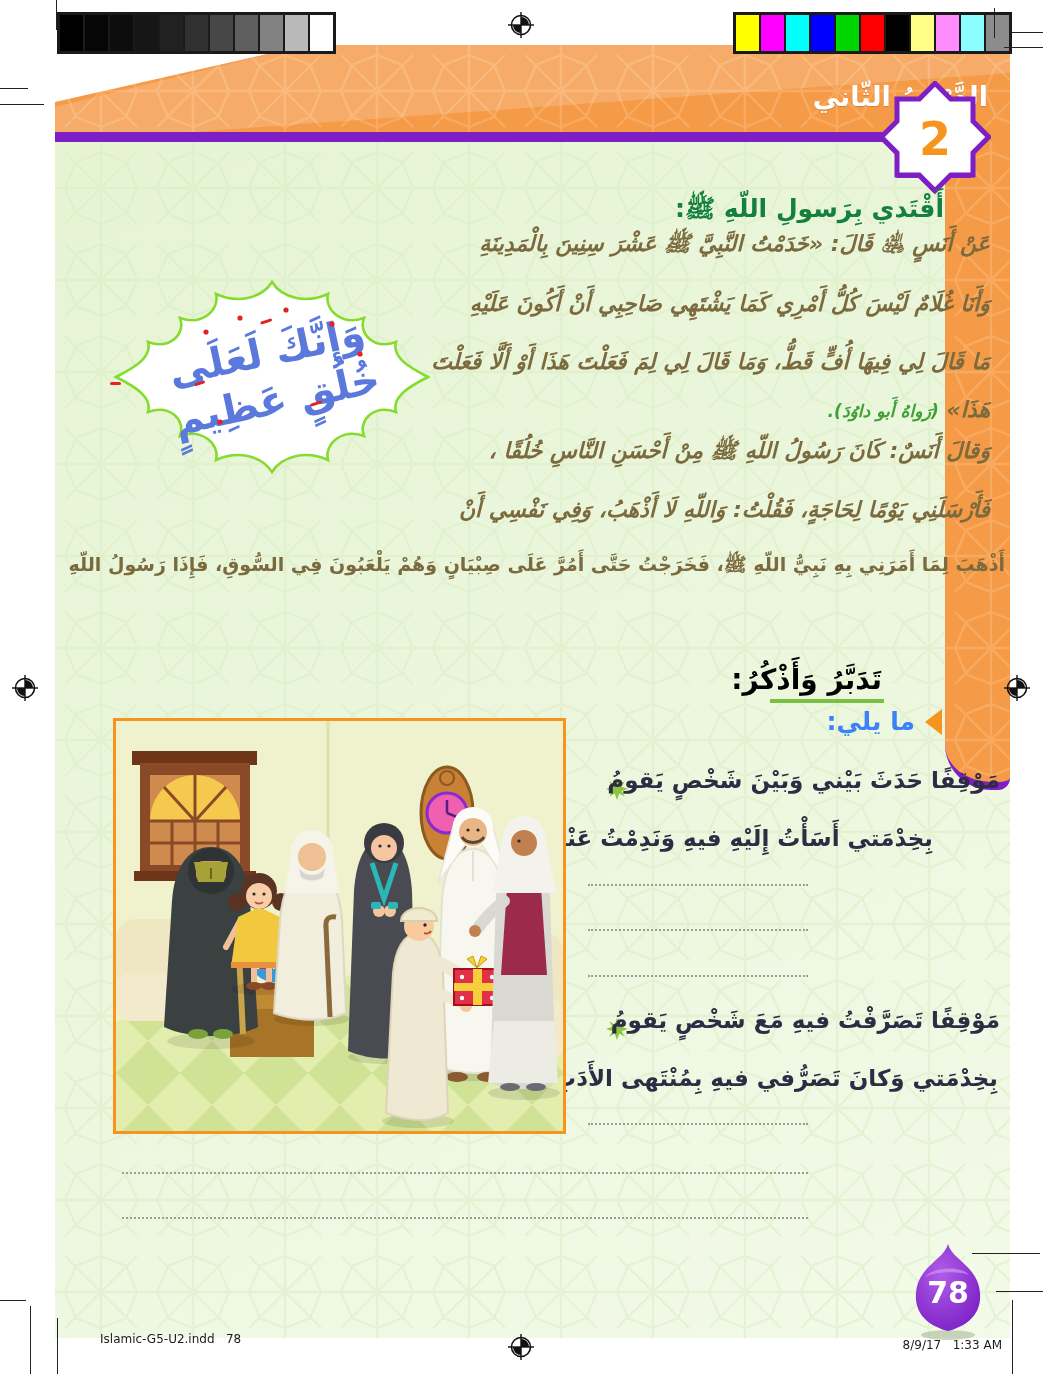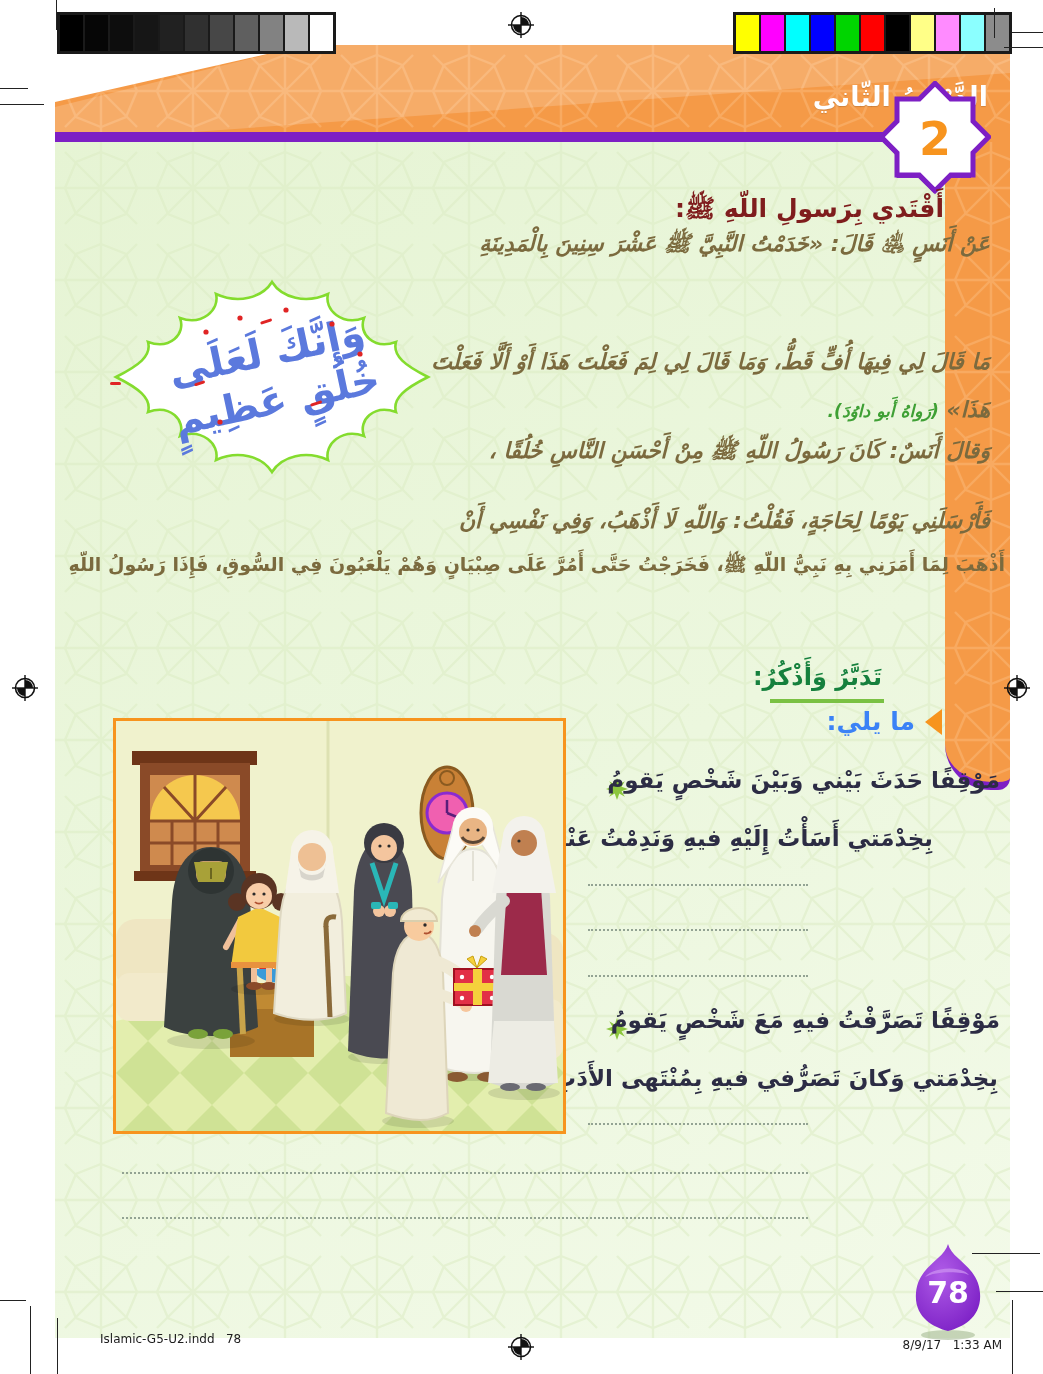--- a/index.html
+++ b/index.html
@@ -17,25 +17,25 @@
   .header{position:absolute;left:0;top:0;width:955px;height:97px;background:#f59a47;overflow:hidden;}
   .patternfill{position:absolute;left:0;top:0;}
   .lesson-title{position:absolute;top:36px;right:22px;color:#ffffff;font-size:27px;font-weight:bold;
                 direction:rtl;white-space:nowrap;text-shadow:0 1px 1px rgba(0,0,0,.15);}
   .purple-bar{position:absolute;left:0;top:87px;width:840px;height:10px;background:#7d1fc4;}
   .star-badge{position:absolute;left:824px;top:36px;width:112px;height:118px;}
   .side-strip{position:absolute;right:0;top:97px;width:65px;height:640px;background:#f59a47;
               border-bottom:8px solid #7d1fc4;border-bottom-left-radius:46px;border-bottom-right-radius:12px;overflow:hidden;}
   
   .rtl{direction:rtl;white-space:nowrap;position:absolute;}
-  .h-green{top:148px;right:66px;font-size:25px;font-weight:bold;color:#7f1d1d;}
+  .h-green{top:148px;right:66px;font-size:25px;font-weight:bold;color:#15803d;}
   .had{color:#7b6a3e;font-weight:bold;font-size:22px;right:20px;font-style:italic;}
   .had-wide{color:#7b6a3e;font-weight:bold;font-size:19px;right:5px;}
   .src{color:#3fa035;font-size:.78em;font-weight:bold;}
-  .h-orange{top:618px;right:128px;font-size:24px;font-weight:bold;color:#15803d;}
+  .h-orange{top:618px;right:128px;font-size:28px;font-weight:bold;color:#000000;}
   .h-orange-rule{position:absolute;top:654px;right:126px;width:114px;height:4px;background:#7ac143;}
   .intro-row{position:absolute;top:662px;right:68px;display:flex;direction:rtl;align-items:center;gap:10px;}
   .intro-txt{color:#3b82f6;font-size:25px;font-weight:bold;direction:rtl;white-space:nowrap;}
   .bullet-line{color:#2c2c44;font-weight:600;font-size:23px;}
   .star-bullet{position:absolute;width:22px;height:22px;}
   .dots{position:absolute;height:0;border-bottom:2px dotted #93a393;}
   
   .medallion{position:absolute;left:55px;top:217px;width:325px;height:230px;}
   
   .illus{position:absolute;left:58px;top:673px;width:447px;height:410px;border:3px solid #f7941e;
@@ -101,20 +101,21 @@
 
     <svg class="star-badge" viewBox="0 0 112 118">
       <polygon points="114.7,65 99,80.7 99,103 76.7,103 61,118.7 45.3,103 23,103 23,80.7 7.3,65 23,49.3 23,27 45.3,27 61,11.3 76.7,27 99,27 99,49.3" fill="#7d1fc4" opacity="0.95" transform="translate(-5,-4) scale(0.98)"></polygon>
       <polygon points="109.7,56 94,71.7 94,94 71.7,94 56,109.7 40.3,94 18,94 18,71.7 2.3,56 18,40.3 18,18 40.3,18 56,2.3 71.7,18 94,18 94,40.3" fill="#ffffff" stroke="#7d1fc4" stroke-width="5"></polygon>
       <text x="56" y="74" text-anchor="middle" font-size="46" font-weight="bold" fill="#f7941e" font-family="DejaVu Sans, sans-serif">2</text>
     </svg>
 
     <div class="rtl h-green">أَقْتَدي بِرَسولِ اللّهِ ﷺ:</div>
 
     <div class="rtl had" style="top:185px;">عَنْ أَنَسٍ ﵁ قَالَ: «خَدَمْتُ النَّبِيَّ ﷺ عَشْرَ سِنِينَ بِالْمَدِينَةِ</div>
+    <div class="rtl had" style="top:246px;">وَأَنَا غُلَامٌ لَيْسَ كُلُّ أَمْرِي كَمَا يَشْتَهِي صَاحِبِي أَنْ أَكُونَ عَلَيْهِ</div>
     <div class="rtl had" style="top:304px;">مَا قَالَ لِي فِيهَا أُفٍّ قَطُّ، وَمَا قَالَ لِي لِمَ فَعَلْتَ هَذَا أَوْ أَلَّا فَعَلْتَ</div>
     <div class="rtl had" style="top:352px;">
       <span>هَذَا»</span>
       <span class="src">(رَواهُ أَبو داوُدَ).</span>
     </div>
 
     <svg class="medallion" viewBox="0 0 325 230">
       <path d="M6,115 C28,104 42,94 38,80 C60,88 76,72 70,56 C92,64 110,48 106,32 C128,42 152,36 162,20
                C172,36 196,42 218,32 C214,48 232,64 254,56 C248,72 264,88 286,80 C282,94 296,104 318,115
                C296,126 282,136 286,150 C264,142 248,158 254,174 C232,166 214,182 218,198 C196,188 172,194 162,210
@@ -131,21 +132,21 @@
           <circle cx="250" cy="92" r="2.6"></circle>
           <circle cx="110" cy="160" r="2.6"></circle>
         <rect x="150" y="58" width="12" height="3" rx="1.5" transform="rotate(-18 156 59)"></rect>
         <rect x="200" y="140" width="12" height="3" rx="1.5" transform="rotate(-18 206 141)"></rect>
         <rect x="84" y="120" width="11" height="3" rx="1.5" transform="rotate(-18 89 121)"></rect>
         <rect x="238, " y="120" width="11" height="3" rx="1.5"></rect>
       </g>
     </svg>
 
     <div class="rtl had" style="top:392px;margin-left:8px;">وَقالَ أَنَسٌ: كَانَ رَسُولُ اللّهِ ﷺ مِنْ أَحْسَنِ النَّاسِ خُلُقًا ،</div>
-    <div class="rtl had" style="top:463px;">فَأَرْسَلَنِي يَوْمًا لِحَاجَةٍ، فَقُلْتُ: وَاللّهِ لَا أَذْهَبُ، وَفِي نَفْسِي أَنْ</div>
+    <div class="rtl had" style="top:452px;">فَأَرْسَلَنِي يَوْمًا لِحَاجَةٍ، فَقُلْتُ: وَاللّهِ لَا أَذْهَبُ، وَفِي نَفْسِي أَنْ</div>
     <div class="rtl had-wide" style="top:508px;">أَذْهَبَ لِمَا أَمَرَنِي بِهِ نَبِيُّ اللّهِ ﷺ، فَخَرَجْتُ حَتَّى أَمُرَّ عَلَى صِبْيَانٍ وَهُمْ يَلْعَبُونَ فِي السُّوقِ، فَإِذَا رَسُولُ اللّهِ</div>
 
     <div class="rtl h-orange">تَدَبَّرُ وَأَذْكُرُ:</div>
     <div class="h-orange-rule"></div>
 
     <div class="intro-row">
       <svg width="17" height="26" viewBox="0 0 17 26">
         <polygon points="17,0 17,26 0,13" fill="#f7941e"></polygon>
       </svg>
       <span class="intro-txt">ما يلي:</span>

